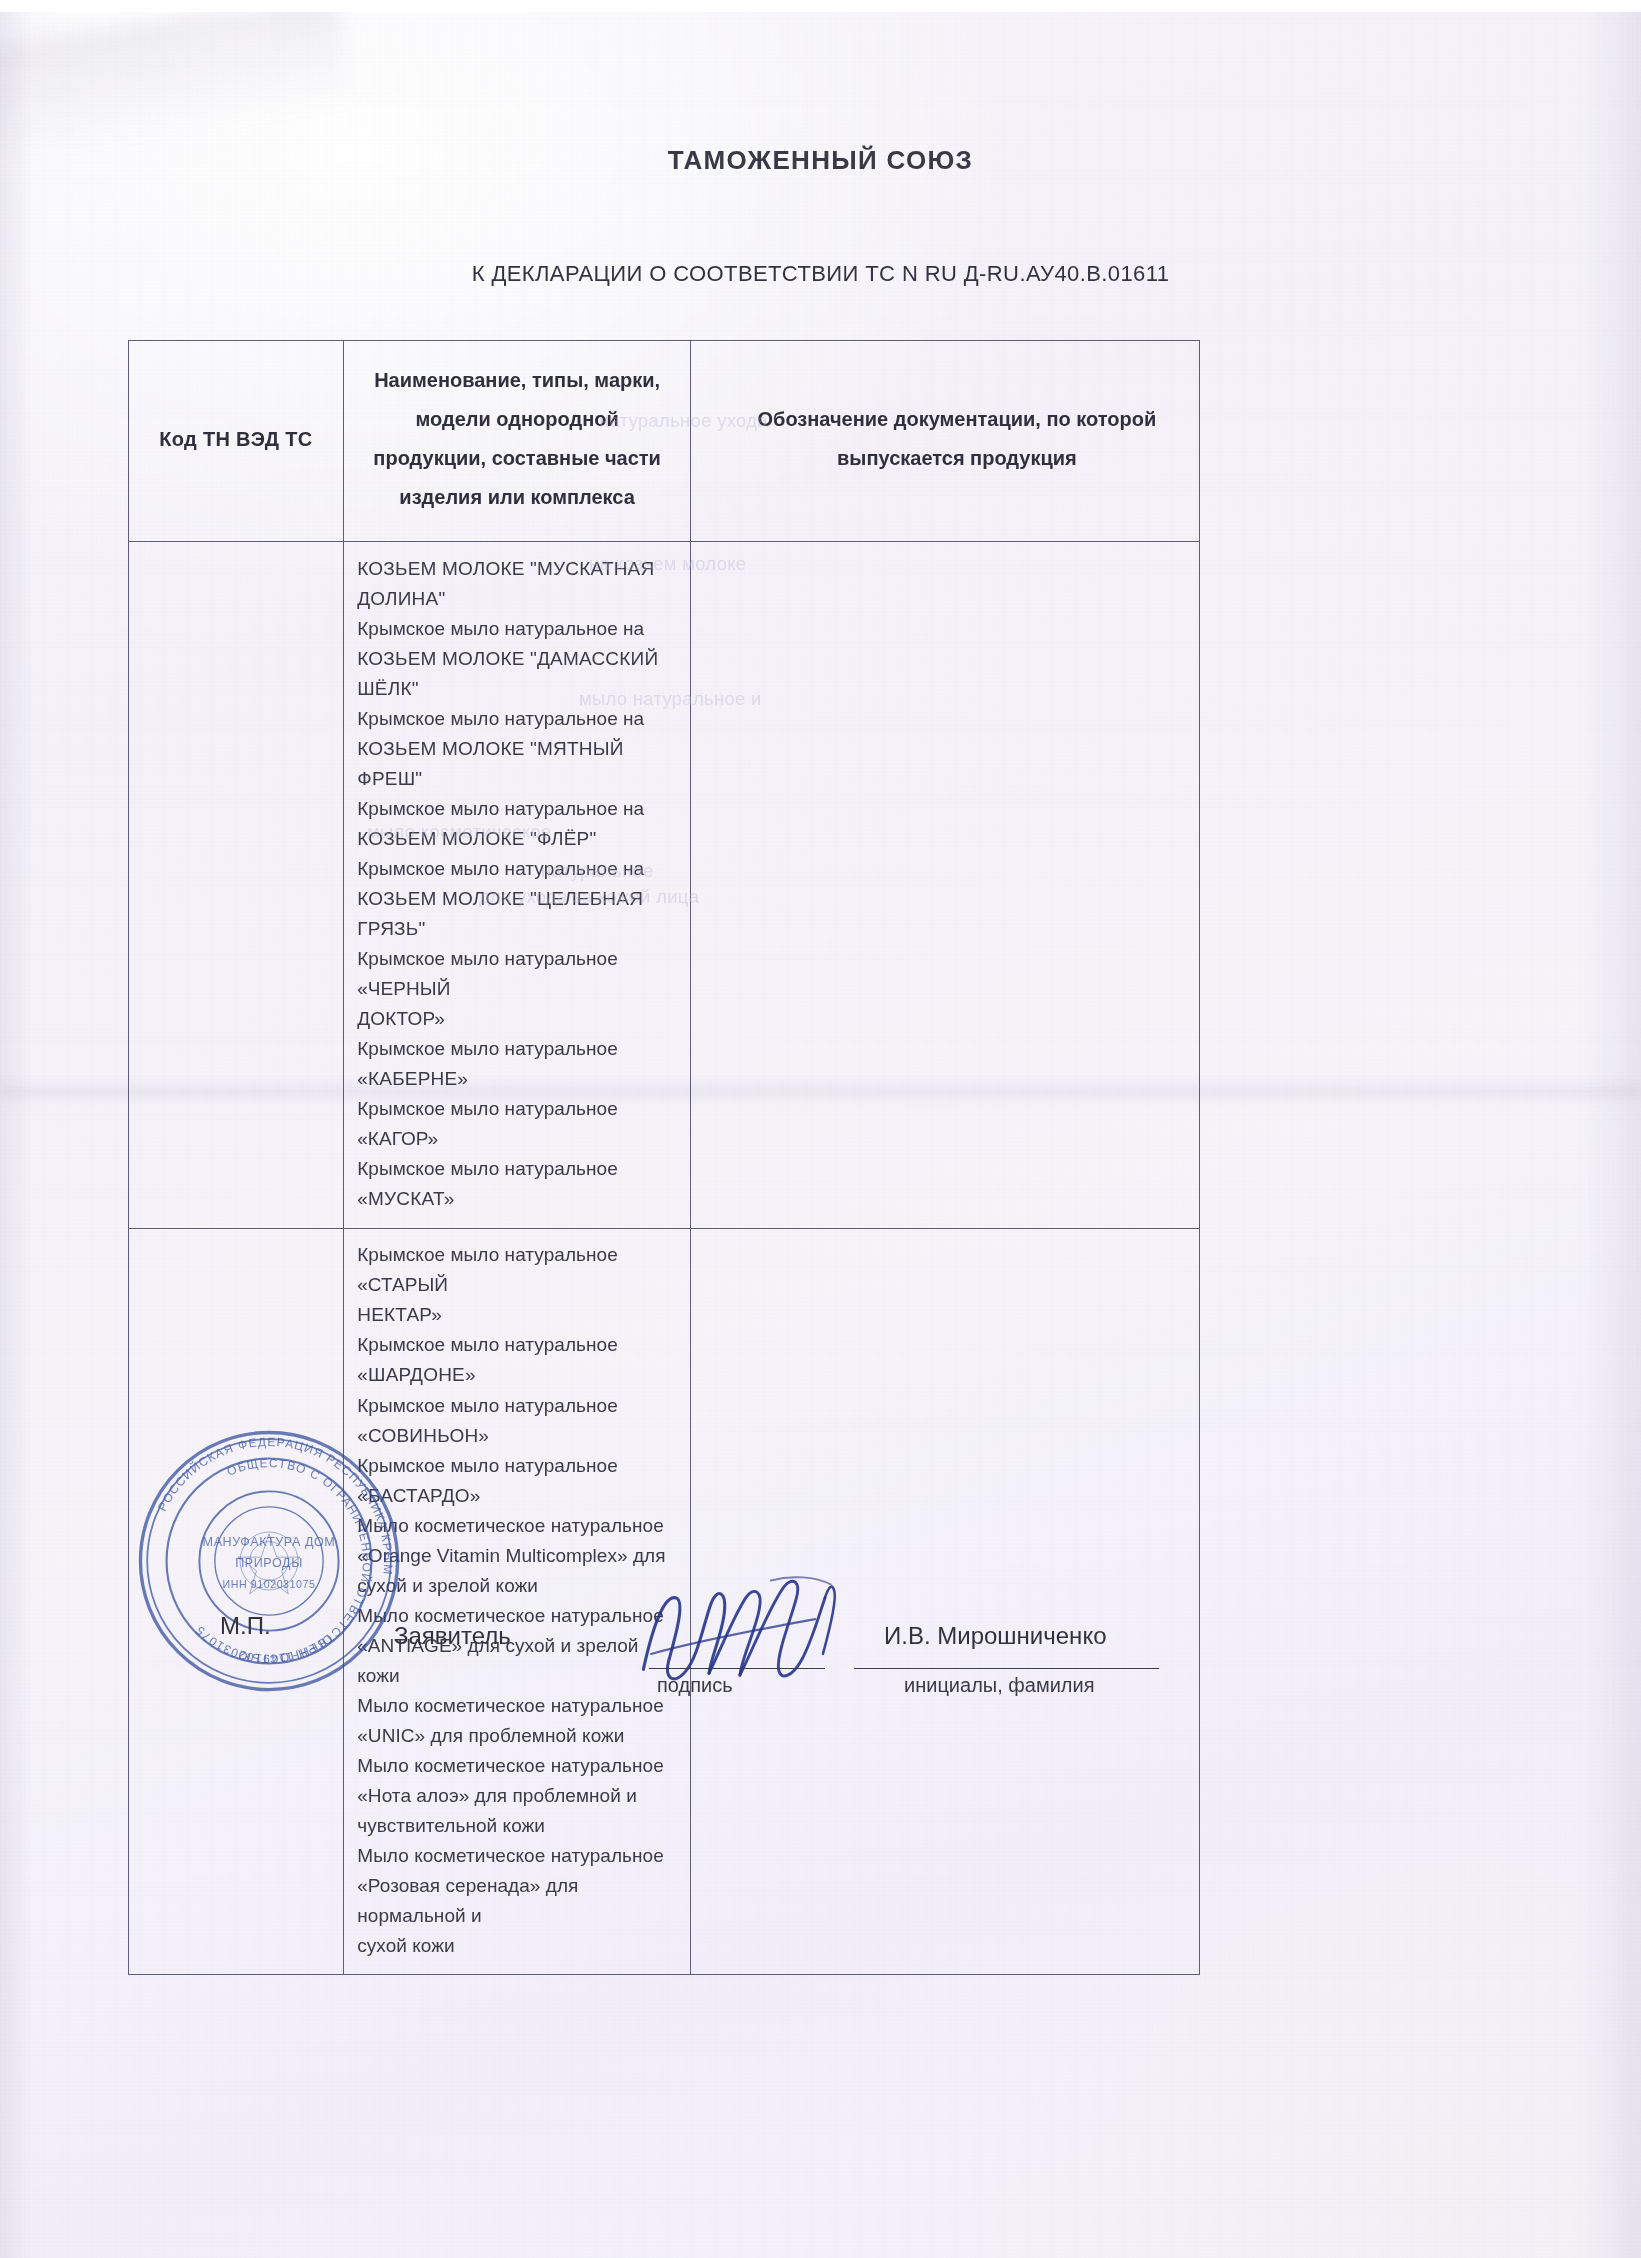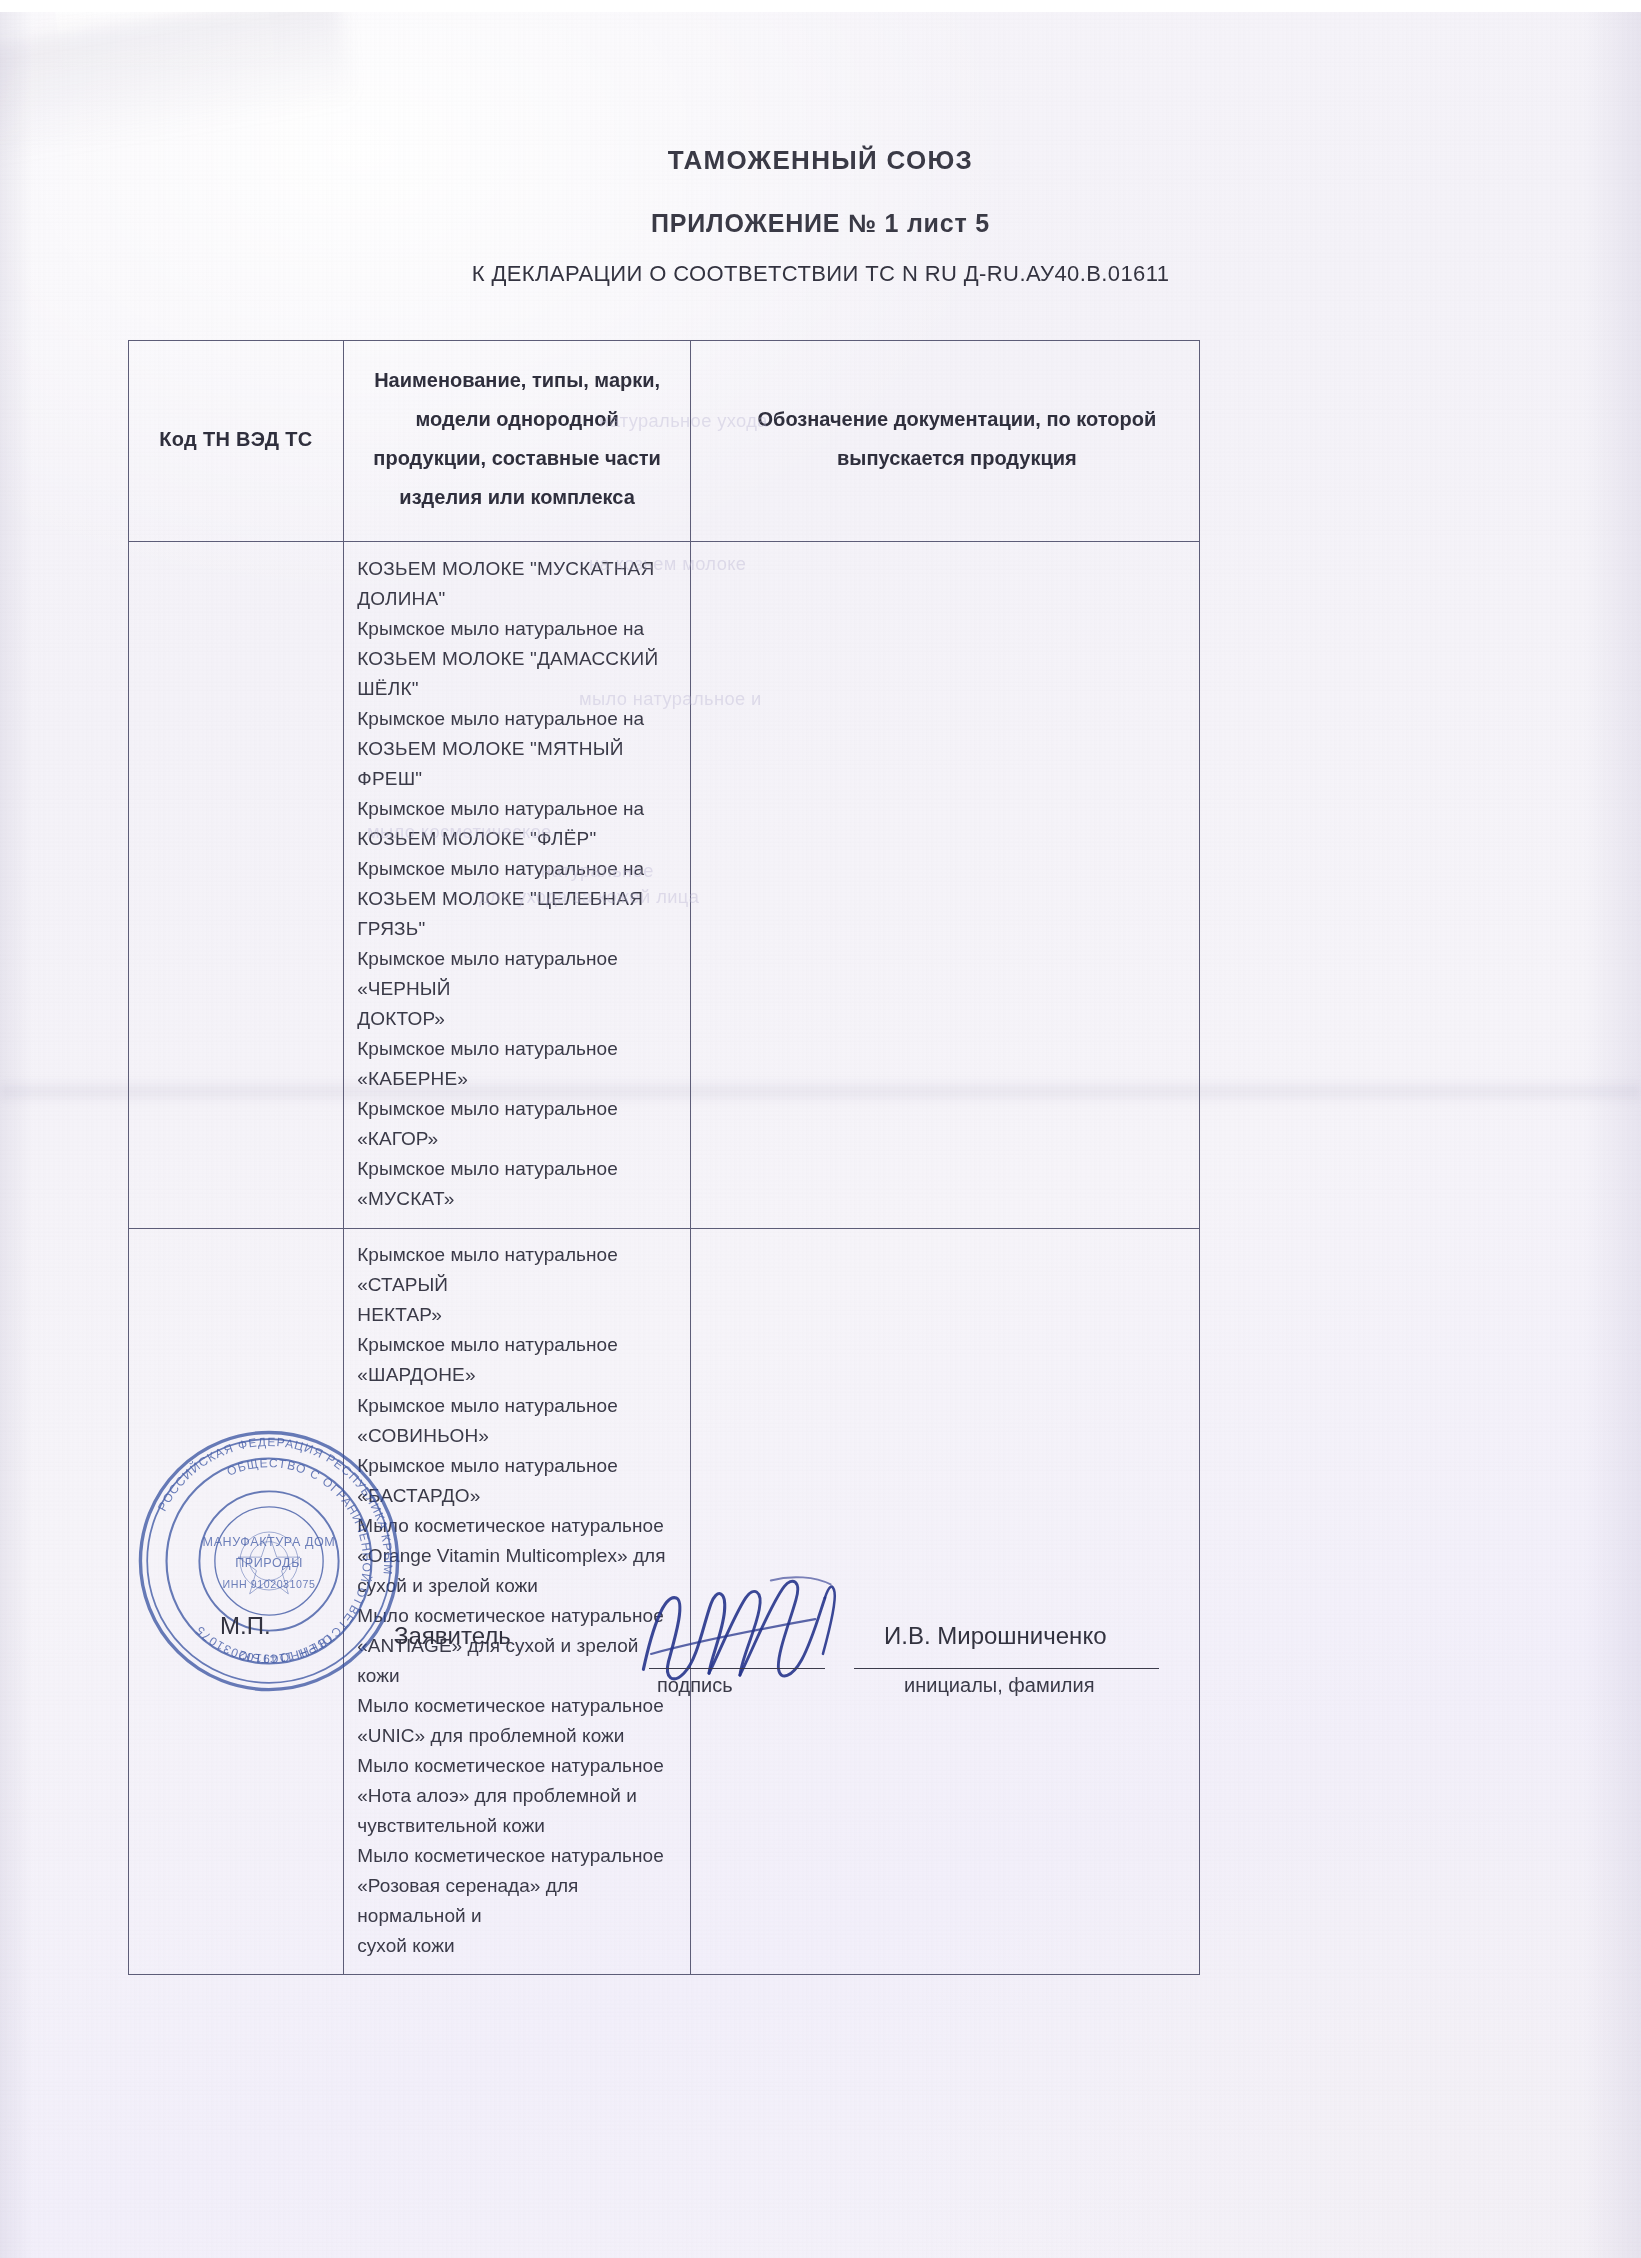--- a/index.html
+++ b/index.html
@@ -246,21 +246,20 @@
 <div id="page">
 
   <div id="edge-left"></div>
   <div id="edge-right"></div>
   <div id="corner-tl"></div>
   <div id="fold-top"></div>
   <div id="fold-mid"></div>
 
   <div class="head-block h-main">ТАМОЖЕННЫЙ СОЮЗ</div>
 
-  <div class="head-block h-sub">ПРИЛОЖЕНИЕ № 1 лист 5</div>
 
   <div class="head-block h-decl">К ДЕКЛАРАЦИИ О СООТВЕТСТВИИ ТС N RU Д-RU.АУ40.В.01611</div>
 
   <table id="table">
     <colgroup>
       <col class="c1">
         <col class="c2">
         <col class="c3">
     </colgroup>
     <thead>

